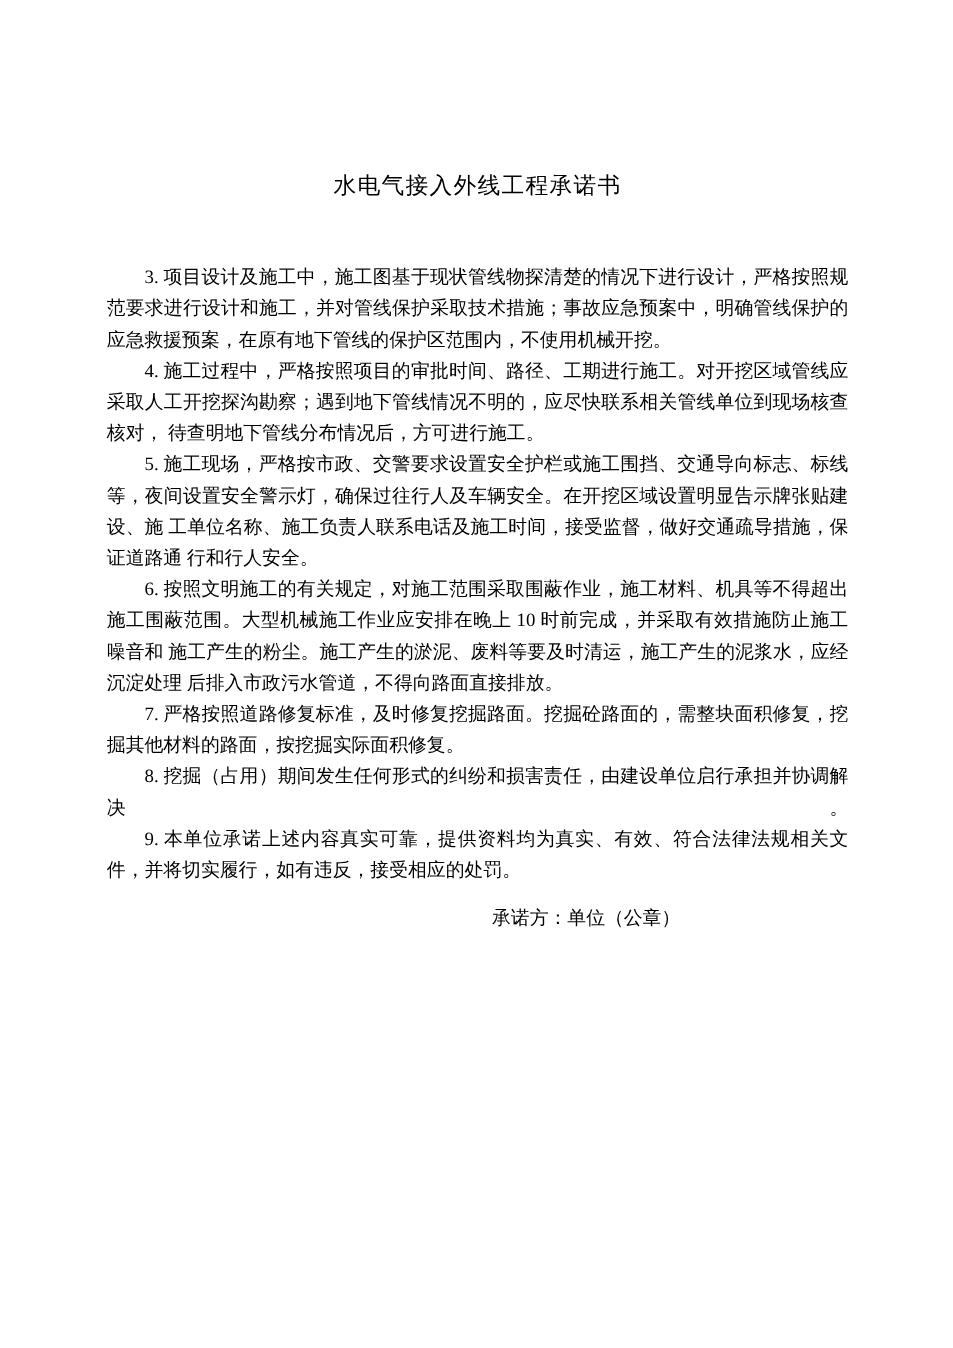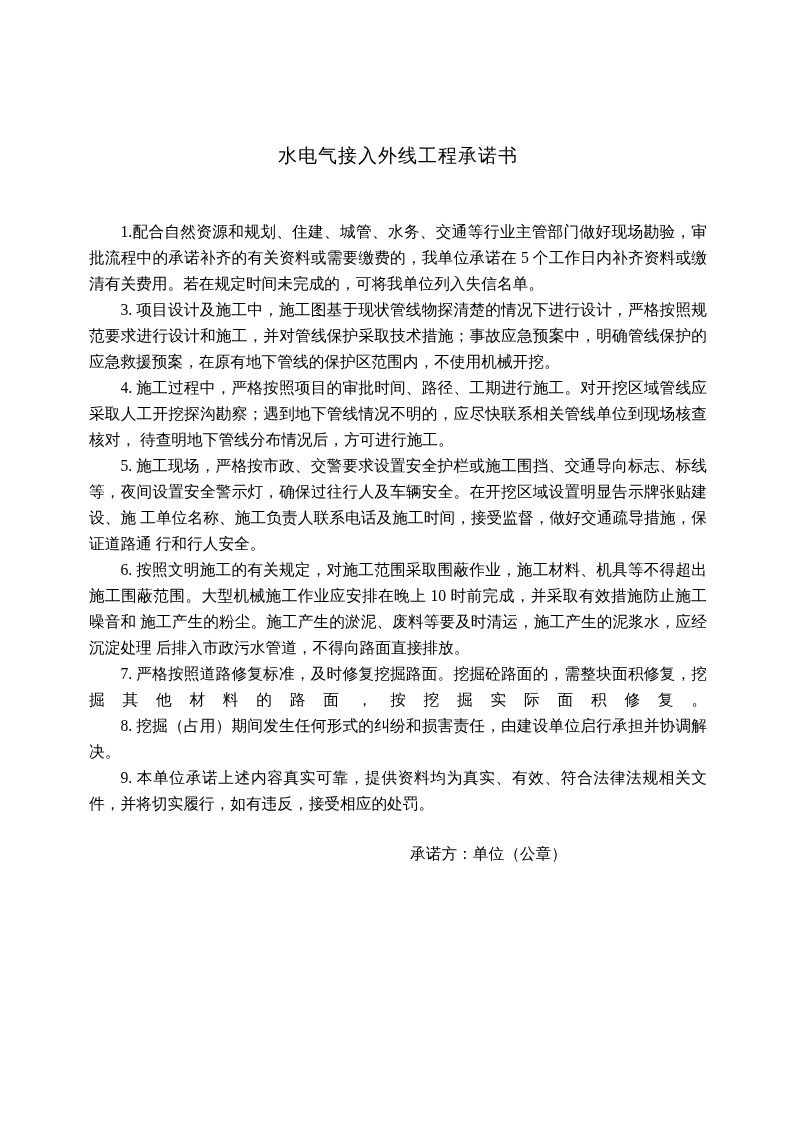--- a/index.html
+++ b/index.html
@@ -40,35 +40,34 @@
   }
   
   .doc-paragraph:nth-child(6) {
     text-align-last: justify;
   }
   
   .doc-paragraph:nth-child(9) {
     line-height: 32px;
   }
   .doc-signature {
-    margin-top: 24px;
+    margin-top: 14px;
     margin-left: 321px;
     font-size: 15.7px;
     line-height: 26px;
     white-space: nowrap;
   }
 </style>
 </head>
 <body>
 
 <div class="doc-page">
   <h1 class="doc-title">水电气接入外线工程承诺书</h1>
 
   <div class="doc-body" id="paragraphs">
-      <p class="doc-paragraph">1.配合自然资源和规划、住建、城管、水务、交通等行业主管部门做好现场勘验，审批流程中的承诺补齐的有关资料或需要缴费的，我单位承诺在 5 个工作日内补齐资料或缴清有关费用。若在规定时间未完成的，可将我单位列入失信名单。</p>
       <p class="doc-paragraph">3. 项目设计及施工中，施工图基于现状管线物探清楚的情况下进行设计，严格按照规范要求进行设计和施工，并对管线保护采取技术措施；事故应急预案中，明确管线保护的应急救援预案，在原有地下管线的保护区范围内，不使用机械开挖。</p>
       <p class="doc-paragraph">4. 施工过程中，严格按照项目的审批时间、路径、工期进行施工。对开挖区域管线应采取人工开挖探沟勘察；遇到地下管线情况不明的，应尽快联系相关管线单位到现场核查核对， 待查明地下管线分布情况后，方可进行施工。</p>
       <p class="doc-paragraph">5. 施工现场，严格按市政、交警要求设置安全护栏或施工围挡、交通导向标志、标线等，夜间设置安全警示灯，确保过往行人及车辆安全。在开挖区域设置明显告示牌张贴建设、施 工单位名称、施工负责人联系电话及施工时间，接受监督，做好交通疏导措施，保证道路通 行和行人安全。</p>
       <p class="doc-paragraph">6. 按照文明施工的有关规定，对施工范围采取围蔽作业，施工材料、机具等不得超出施工围蔽范围。大型机械施工作业应安排在晚上 10 时前完成，并采取有效措施防止施工噪音和 施工产生的粉尘。施工产生的淤泥、废料等要及时清运，施工产生的泥浆水，应经沉淀处理 后排入市政污水管道，不得向路面直接排放。</p>
       <p class="doc-paragraph">7. 严格按照道路修复标准，及时修复挖掘路面。挖掘砼路面的，需整块面积修复，挖掘其他材料的路面，按挖掘实际面积修复。</p>
       <p class="doc-paragraph">8. 挖掘（占用）期间发生任何形式的纠纷和损害责任，由建设单位启行承担并协调解决。</p>
       <p class="doc-paragraph">9. 本单位承诺上述内容真实可靠，提供资料均为真实、有效、符合法律法规相关文件，并将切实履行，如有违反，接受相应的处罚。</p>
     </div>
 
   <div class="doc-signature">承诺方：单位（公章）</div>

